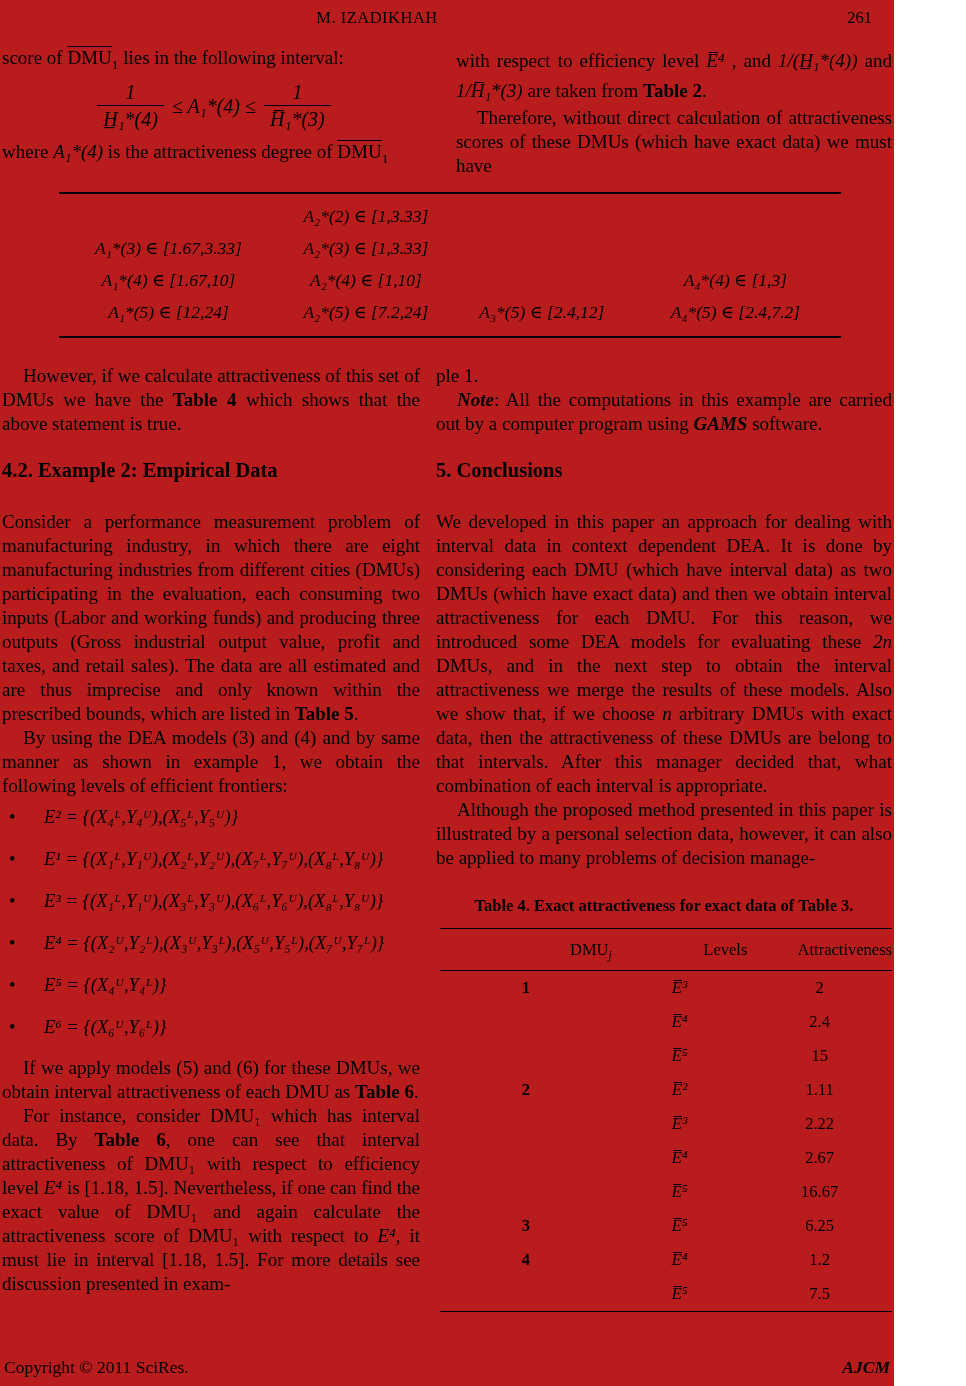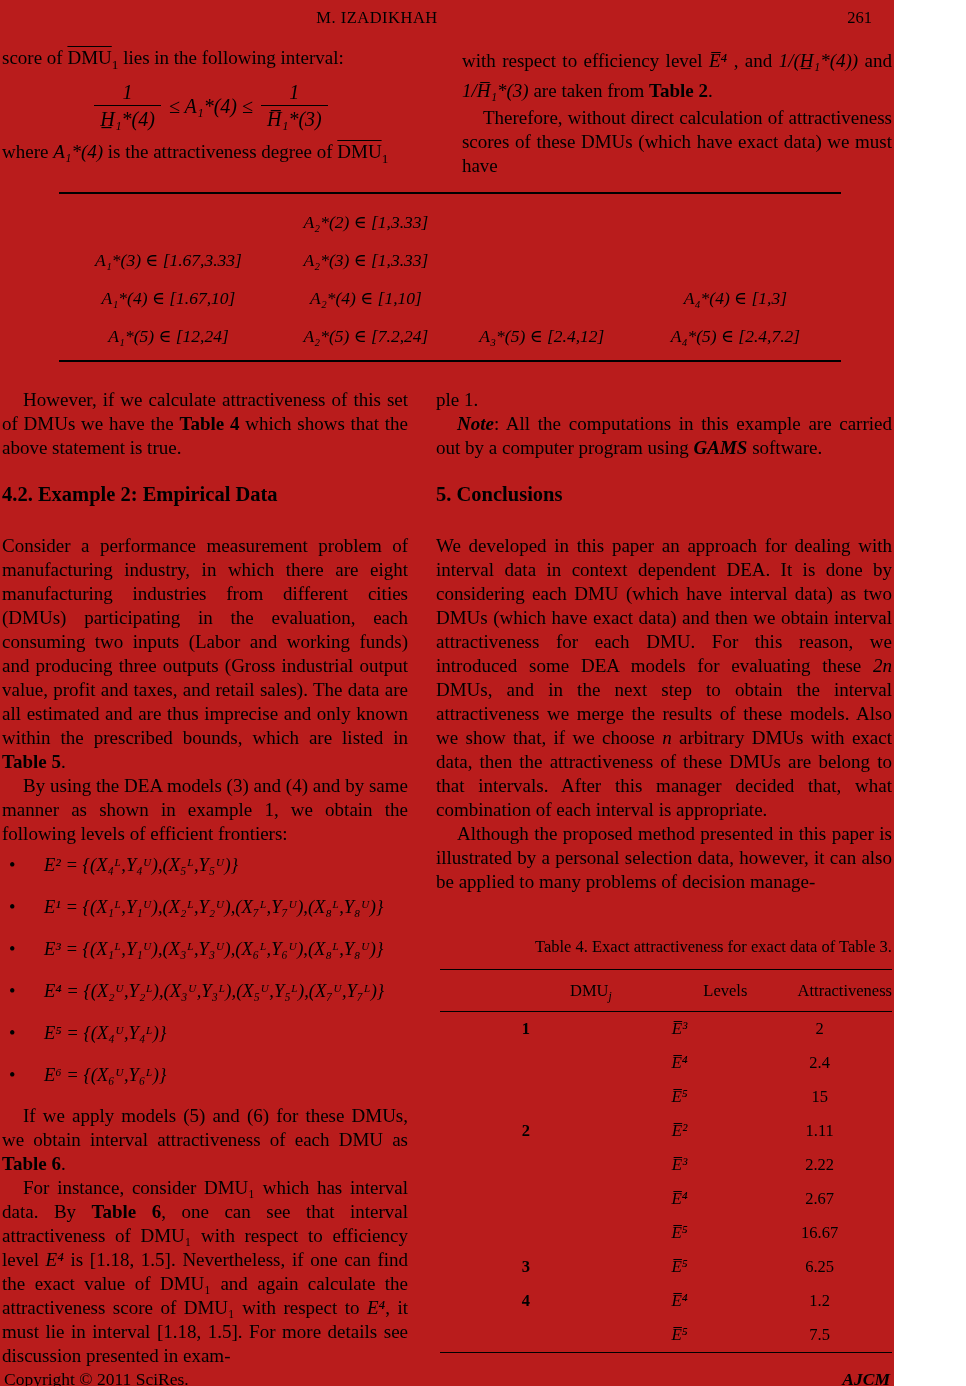--- a/index.html
+++ b/index.html
@@ -4,21 +4,21 @@
 <style>
   html,body{margin:0;padding:0;background:#ffffff;}
   .page{
     width:894px;height:1386px;box-sizing:border-box;background:#b91c1c;color:#000;
     font-family:"Liberation Serif","DejaVu Serif",serif;font-size:19px;line-height:24px;
     padding:6px 2px 8px 2px;display:flex;flex-direction:column;overflow:hidden;position:relative;
   }
   .pagehead{position:relative;height:22px;font-size:16.5px;flex-shrink:0;}
   .pagehead .author{position:absolute;left:0;right:140px;text-align:center;letter-spacing:.5px;}
   .pagehead .pageno{position:absolute;right:20px;top:0;}
-  .cols{display:flex;gap:28px;}
+  .cols{display:flex;gap:16px;}
   .col{width:465px;}
   .col.rightcol{width:463px;}
   p{margin:0;text-align:justify;hyphens:none;}
   p.ind{text-indent:21px;}
   .b{font-weight:bold;}
   .i{font-style:italic;}
   .bi{font-weight:bold;font-style:italic;}
   .mi{font-style:italic;}
   .ov{text-decoration:overline;}
   sub.ssub{font-size:70%;line-height:0;}
@@ -26,30 +26,30 @@
   
   .formula{display:flex;justify-content:center;align-items:center;gap:8px;
            margin:10px 14px 8px 0;font-size:20px;font-style:italic;line-height:25px;}
   .frac{display:inline-flex;flex-direction:column;align-items:center;}
   .frac .num{padding:0 4px;}
   .frac .den{border-top:1.6px solid #000;padding:1px 6px 0 6px;}
   .mathline{line-height:30px;}
   
   .itable{margin:14px 51px 0 57px;border-top:2px solid #000;border-bottom:2px solid #000;
           padding:6px 0 8px 0;flex-shrink:0;}
-  .irow{display:grid;grid-template-columns:28% 22.5% 22.5% 27%;margin-top:6px;}
+  .irow{display:grid;grid-template-columns:28% 22.5% 22.5% 27%;}
   .icell{text-align:center;font-style:italic;font-size:17.5px;line-height:32px;white-space:nowrap;}
   .maincols{margin-top:26px;}
   h2{font-size:20.5px;line-height:24px;font-weight:bold;margin:22px 0 28px 0;}
   .elist{list-style:none;margin:6px 0;padding:0;}
   .elist li{position:relative;padding-left:42px;margin-bottom:16px;font-size:18.5px;
             line-height:26px;white-space:nowrap;}
   .elist li::before{content:"\2022";position:absolute;left:7px;top:0;font-style:normal;}
   
-  .t4caption{text-align:right;font-weight:normal;font-size:16.5px;line-height:20px;margin:43px 0 0 0;}
+  .t4caption{text-align:center;font-weight:bold;font-size:16.5px;line-height:20px;margin:26px 0 0 0;}
   table.t4{width:452px;margin:12px 0 0 4px;border-collapse:collapse;font-size:16.5px;}
   .t4 thead th{font-weight:normal;padding:9px 0 8px 0;border-bottom:1px solid #000;text-align:right;}
   .t4{border-top:1.6px solid #000;border-bottom:1.6px solid #000;}
   .t4 td{text-align:center;height:34px;padding:0;}
   .t4 col.c1{width:38%;} .t4 col.c2{width:30%;} .t4 col.c3{width:32%;}
   .t4 td.dmu{font-weight:bold;}
   .t4 td.lev{font-style:italic;font-size:17px;}
   .pagefoot{margin-top:auto;display:flex;justify-content:space-between;font-size:17.5px;
             line-height:22px;padding:0 2px;flex-shrink:0;}
   .journal{font-weight:bold;font-style:italic;}

